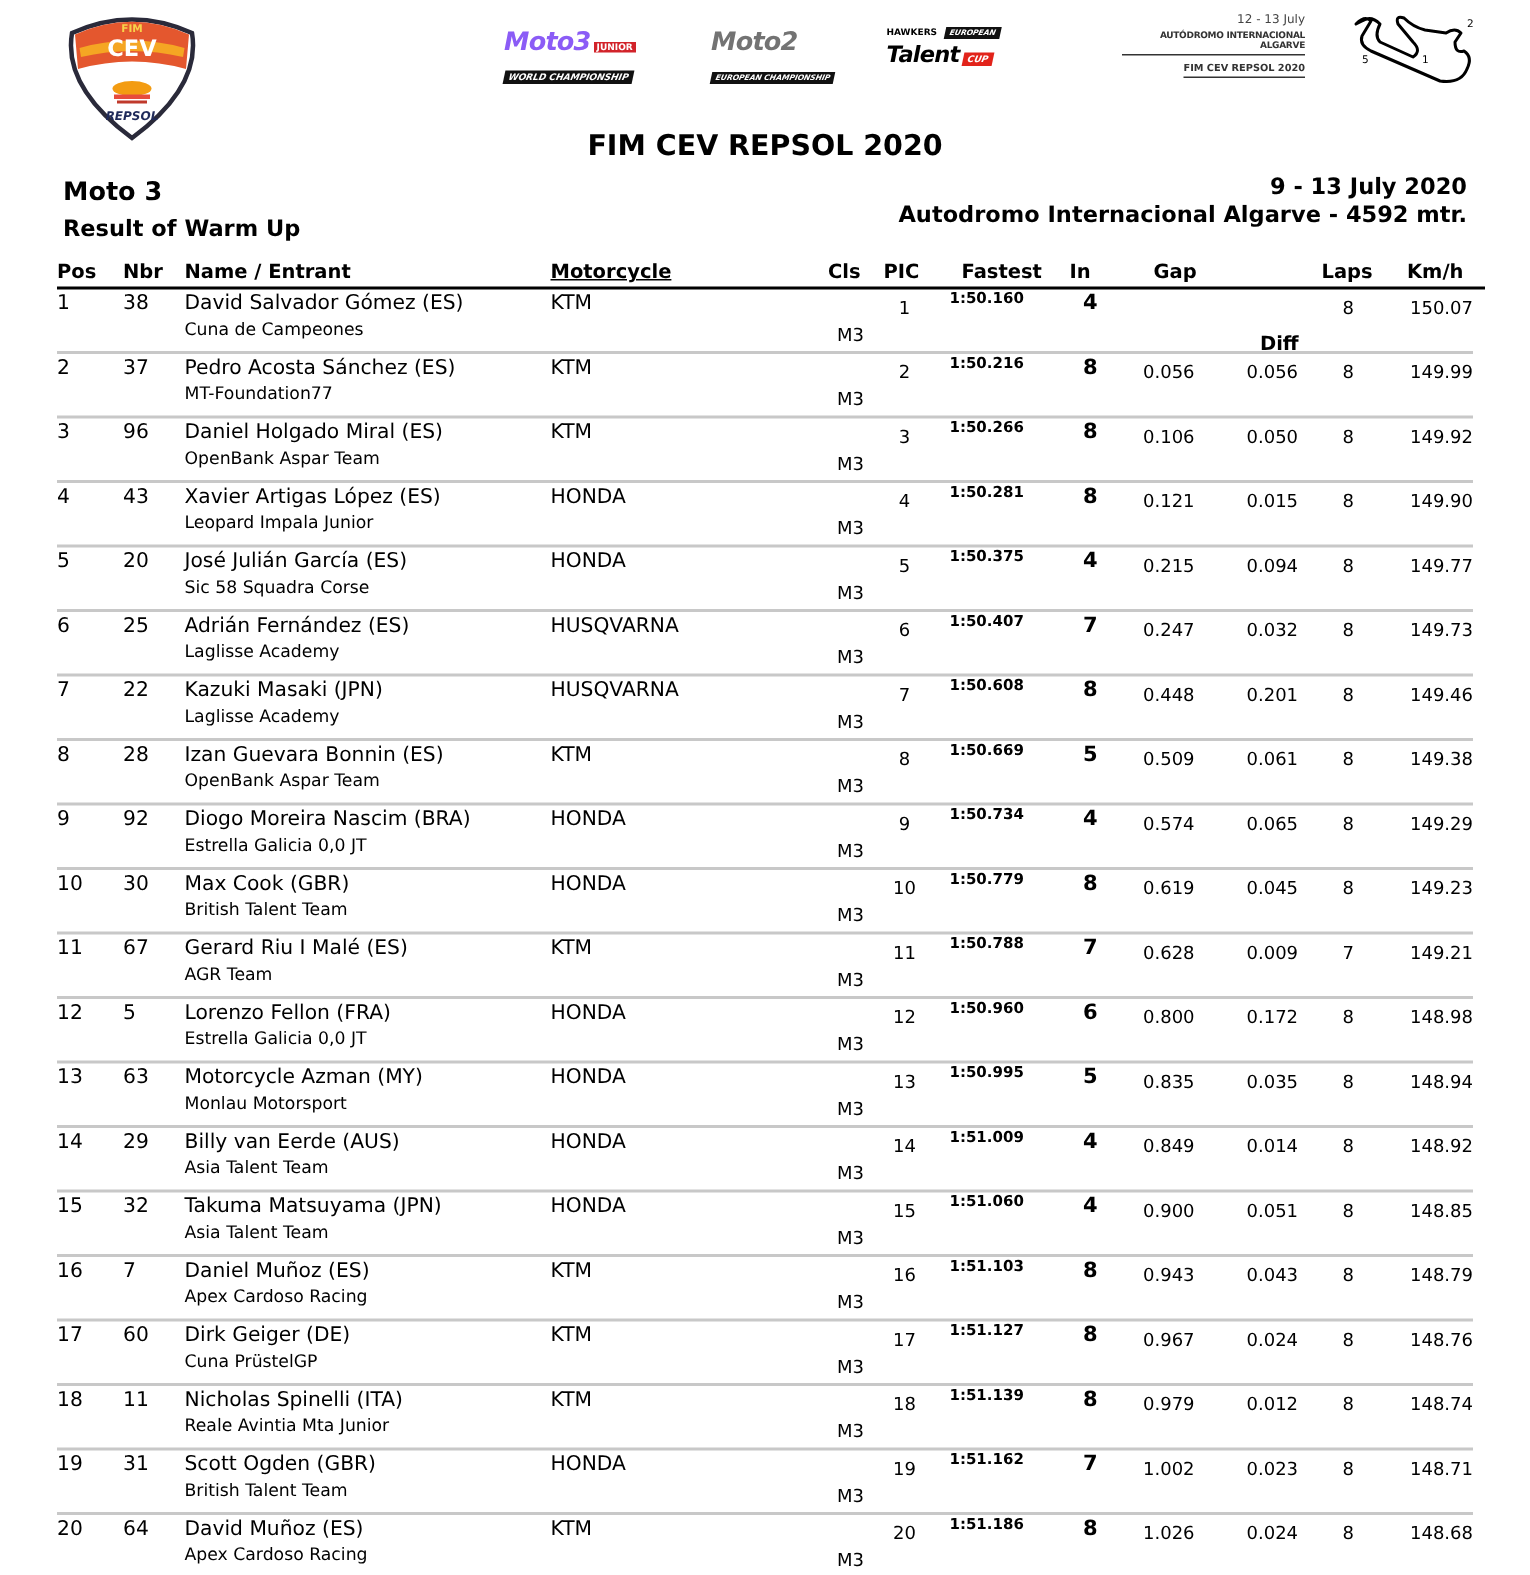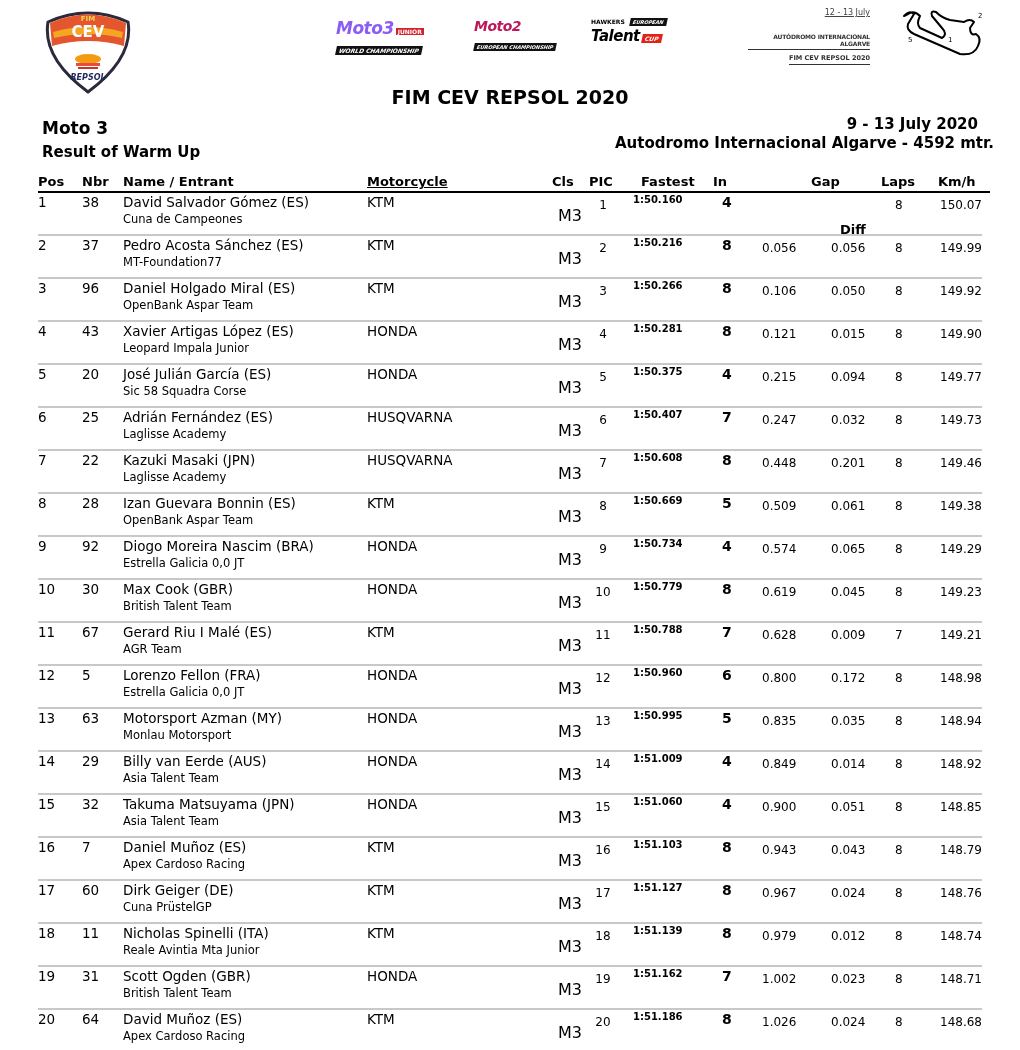--- a/index.html
+++ b/index.html
@@ -7,55 +7,55 @@
   .abs { position: absolute; }
 
   
   #cev-logo { left: 40px; top: 8px; width: 96px; height: 88px; }
   #series-logos { left: 336px; top: 18px; width: 350px; height: 34px; }
   .series-logo { position: absolute; top: 0; height: 34px; }
   .logo-word { font-family: "DejaVu Sans", sans-serif; font-weight: bold; font-style: italic; letter-spacing: -0.5px; }
   .logo-band { background: #111; color: #fff; font-size: 6px; font-weight: bold; font-style: italic; padding: 1px 3px; display: inline-block; transform: skewX(-12deg); white-space: nowrap; }
 
   #event-info { left: 748px; top: 8px; width: 122px; text-align: right; font-size: 7px; color: #333; }
-  #event-info .dates { font-size: 8px; color: #444; margin-bottom: 16px; text-decoration: underline; }
+  #event-info .dates { font-size: 8px; color: #444; margin-bottom: 3px; }
   #event-info .venue-small { font-size: 6px; font-weight: bold; border-bottom: 1px solid #333; padding-bottom: 2px; margin-bottom: 4px; letter-spacing: -0.2px; }
   #event-info .champ-small { font-size: 6.5px; font-weight: bold; border-bottom: 1px solid #333; padding-bottom: 2px; display: inline-block; }
   #track-map { left: 890px; top: 6px; width: 100px; height: 52px; }
 
   
   #main-title { left: 0; width: 1020px; top: 86px; text-align: center; font-size: 19px; font-weight: bold; }
   #class-title { left: 42px; top: 118px; font-size: 17px; font-weight: bold; }
   #session-title { left: 42px; top: 143px; font-size: 15px; font-weight: bold; }
   #date-range { right: 42px; top: 115px; font-size: 15px; font-weight: bold; text-align: right; }
-  #venue-line { right: 26px; top: 134px; font-size: 15px; font-weight: bold; text-align: left; }
+  #venue-line { right: 42px; top: 134px; font-size: 15px; font-weight: bold; text-align: left; }
 
   
   #results { left: 38px; top: 174px; width: 952px; }
   .hdr { position: relative; height: 17px; border-bottom: 2px solid #000; font-size: 13px; font-weight: bold; }
   .hdr span { position: absolute; top: 0; white-space: nowrap; }
   .row { position: relative; height: 41px; border-bottom: 2px solid #c8c8c8; width: 944px; }
   .row span { position: absolute; white-space: nowrap; }
   .c-pos { left: 0; top: 1px; font-size: 13.5px; }
   .c-nbr { left: 44px; top: 1px; font-size: 13.5px; }
   .c-name { left: 85px; top: 1px; font-size: 13.5px; }
   .c-team { left: 85px; top: 19px; font-size: 11.5px; }
   .c-moto { left: 329px; top: 1px; font-size: 13.5px; }
-  .c-cls { left: 520px; top: 13px; font-size: 16px; }
+  .c-cls { left: 520px; top: 23px; font-size: 12px; }
   .c-pic { left: 557px; top: 5px; width: 16px; text-align: center; font-size: 12px; }
   .c-fast { left: 595px; top: 1px; font-size: 10px; font-weight: bold; }
   .c-in { left: 684px; top: 1px; font-size: 14px; font-weight: bold; }
   .c-gap { left: 724px; top: 5px; font-size: 12px; }
   .c-diff { left: 793px; top: 5px; font-size: 12px; }
   .c-laps { left: 857px; top: 5px; font-size: 12px; }
   .c-kmh { left: 899px; top: 5px; font-size: 12px; width: 45px; text-align: right; }
 
   .h-pos { left: 0; } .h-nbr { left: 44px; } .h-name { left: 85px; } .h-moto { left: 329px; text-decoration: underline; }
   .h-cls { left: 514px; } .h-pic { left: 551px; } .h-fast { left: 603px; } .h-in { left: 675px; }
-  .h-gap { left: 731px; margin-left: 42px; } .h-diff { left: 802px; margin-top: 48px; } .h-laps { left: 843px; } .h-kmh { left: 900px; }
+  .h-gap { left: 731px; } .h-diff { left: 802px; margin-top: 48px; } .h-laps { left: 843px; } .h-kmh { left: 900px; }
 </style>
 </head>
 <body>
 
 <div id="cev-logo" class="abs">
   <svg width="96" height="88" viewBox="0 0 96 88">
     <path d="M8 14 Q48 -4 88 14 Q94 50 48 84 Q2 50 8 14 Z" fill="#ffffff" stroke="#2a2a3a" stroke-width="3"></path>
     <path d="M10 15 Q48 -2 86 15 L84 38 Q48 28 12 38 Z" fill="#e4572e"></path>
     <path d="M13 24 Q48 14 83 24 L82 30 Q48 22 14 30 Z" fill="#f5a623"></path>
     <text x="48" y="13" text-anchor="middle" font-size="7" font-weight="bold" fill="#f8d24a" font-family="DejaVu Sans, sans-serif">FIM</text>
@@ -68,21 +68,21 @@
 </div>
 
 <div id="series-logos" class="abs">
   <div class="series-logo" style="left:0;width:128px;">
     <div style="white-space:nowrap;">
       <span class="logo-word" style="color:#8b5cf6;font-size:17px;">Moto3</span><span style="background:#d2232a;color:#fff;font-size:6px;font-weight:bold;padding:0 2px;margin-left:2px;">JUNIOR</span>
     </div>
     <span class="logo-band">WORLD CHAMPIONSHIP</span>
   </div>
   <div class="series-logo" style="left:138px;width:100px;">
-    <div class="logo-word" style="color:#be185d;font-size:14px;">Moto2</div>
+    <div class="logo-word" style="color:#737373;font-size:17px;">Moto2</div>
     <span class="logo-band" style="font-size:5px;">EUROPEAN CHAMPIONSHIP</span>
   </div>
   <div class="series-logo" style="left:255px;width:95px;">
     <div style="white-space:nowrap;font-size:6px;font-weight:bold;">
       <span>HAWKERS</span>
       <span class="logo-band" style="font-size:5px;margin-left:3px;">EUROPEAN</span>
     </div>
     <div style="white-space:nowrap;">
       <span class="logo-word" style="color:#000000;font-size:15px;">Talent</span><span class="logo-band" style="background:#e2231a;font-size:6px;margin-left:2px;">CUP</span>
     </div>
@@ -302,21 +302,21 @@
         <span class="c-fast">1:50.960</span>
         <span class="c-in">6</span>
         <span class="c-gap">0.800</span>
         <span class="c-diff">0.172</span>
         <span class="c-laps">8</span>
         <span class="c-kmh">148.98</span>
       </div>
       <div class="row">
         <span class="c-pos">13</span>
         <span class="c-nbr">63</span>
-        <span class="c-name">Motorsport Azman (MY)</span>
+        <span class="c-name">Motorcycle Azman (MY)</span>
         <span class="c-team">Monlau Motorsport</span>
         <span class="c-moto">HONDA</span>
         <span class="c-cls">M3</span>
         <span class="c-pic">13</span>
         <span class="c-fast">1:50.995</span>
         <span class="c-in">5</span>
         <span class="c-gap">0.835</span>
         <span class="c-diff">0.035</span>
         <span class="c-laps">8</span>
         <span class="c-kmh">148.94</span>

